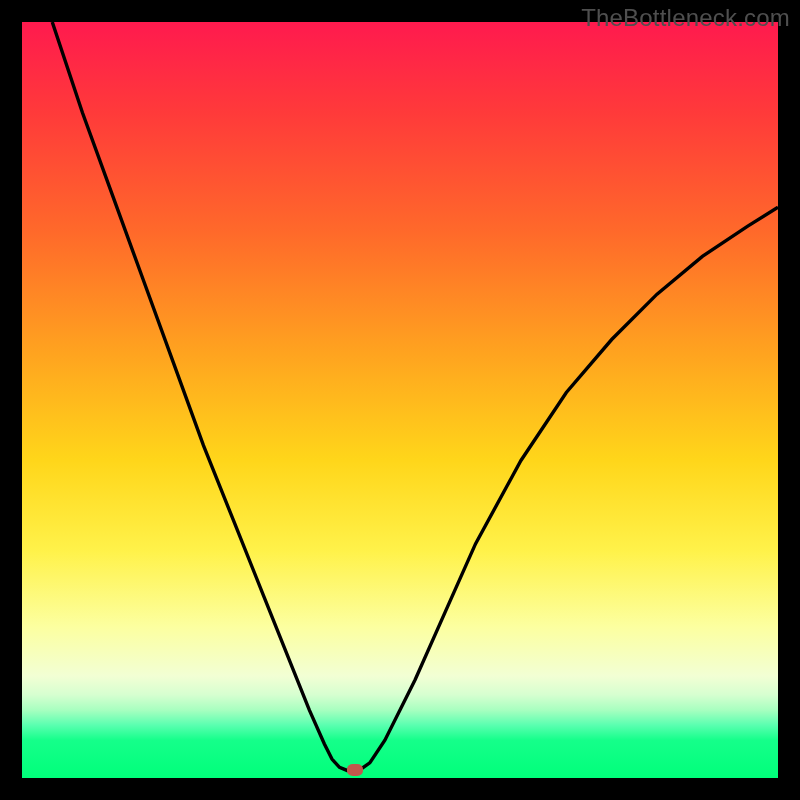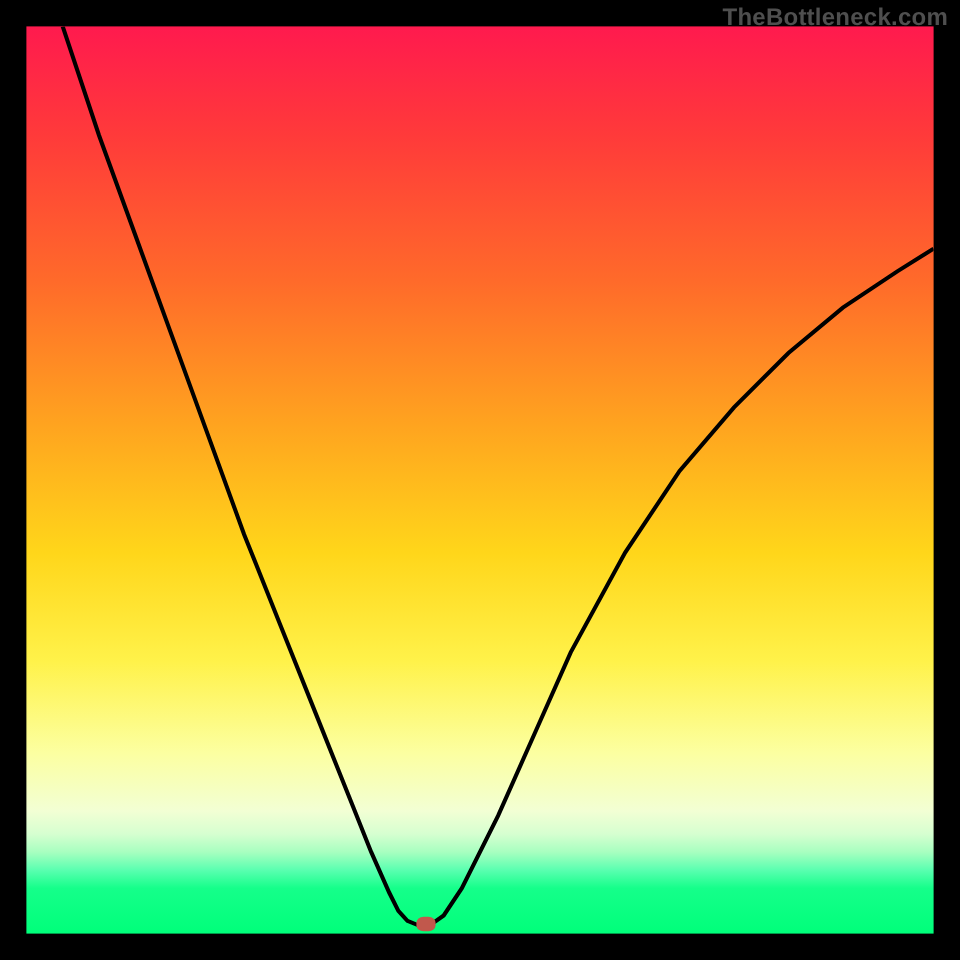--- a/index.html
+++ b/index.html
@@ -15,22 +15,22 @@
     position: relative;
     width: 800px;
     height: 800px;
     background: #000;
   }
   .watermark {
     position: absolute;
     top: 4px;
     right: 10px;
     color: #4f4f4f;
-    font-size: 20px;
-    font-weight: 700;
+    font-size: 24px;
+    font-weight: 400;
     letter-spacing: 0.2px;
     z-index: 20;
   }
   .plot-area {
     position: absolute;
     left: 22px;
     top: 22px;
     width: 756px;
     height: 756px;
     background: linear-gradient(to bottom,

